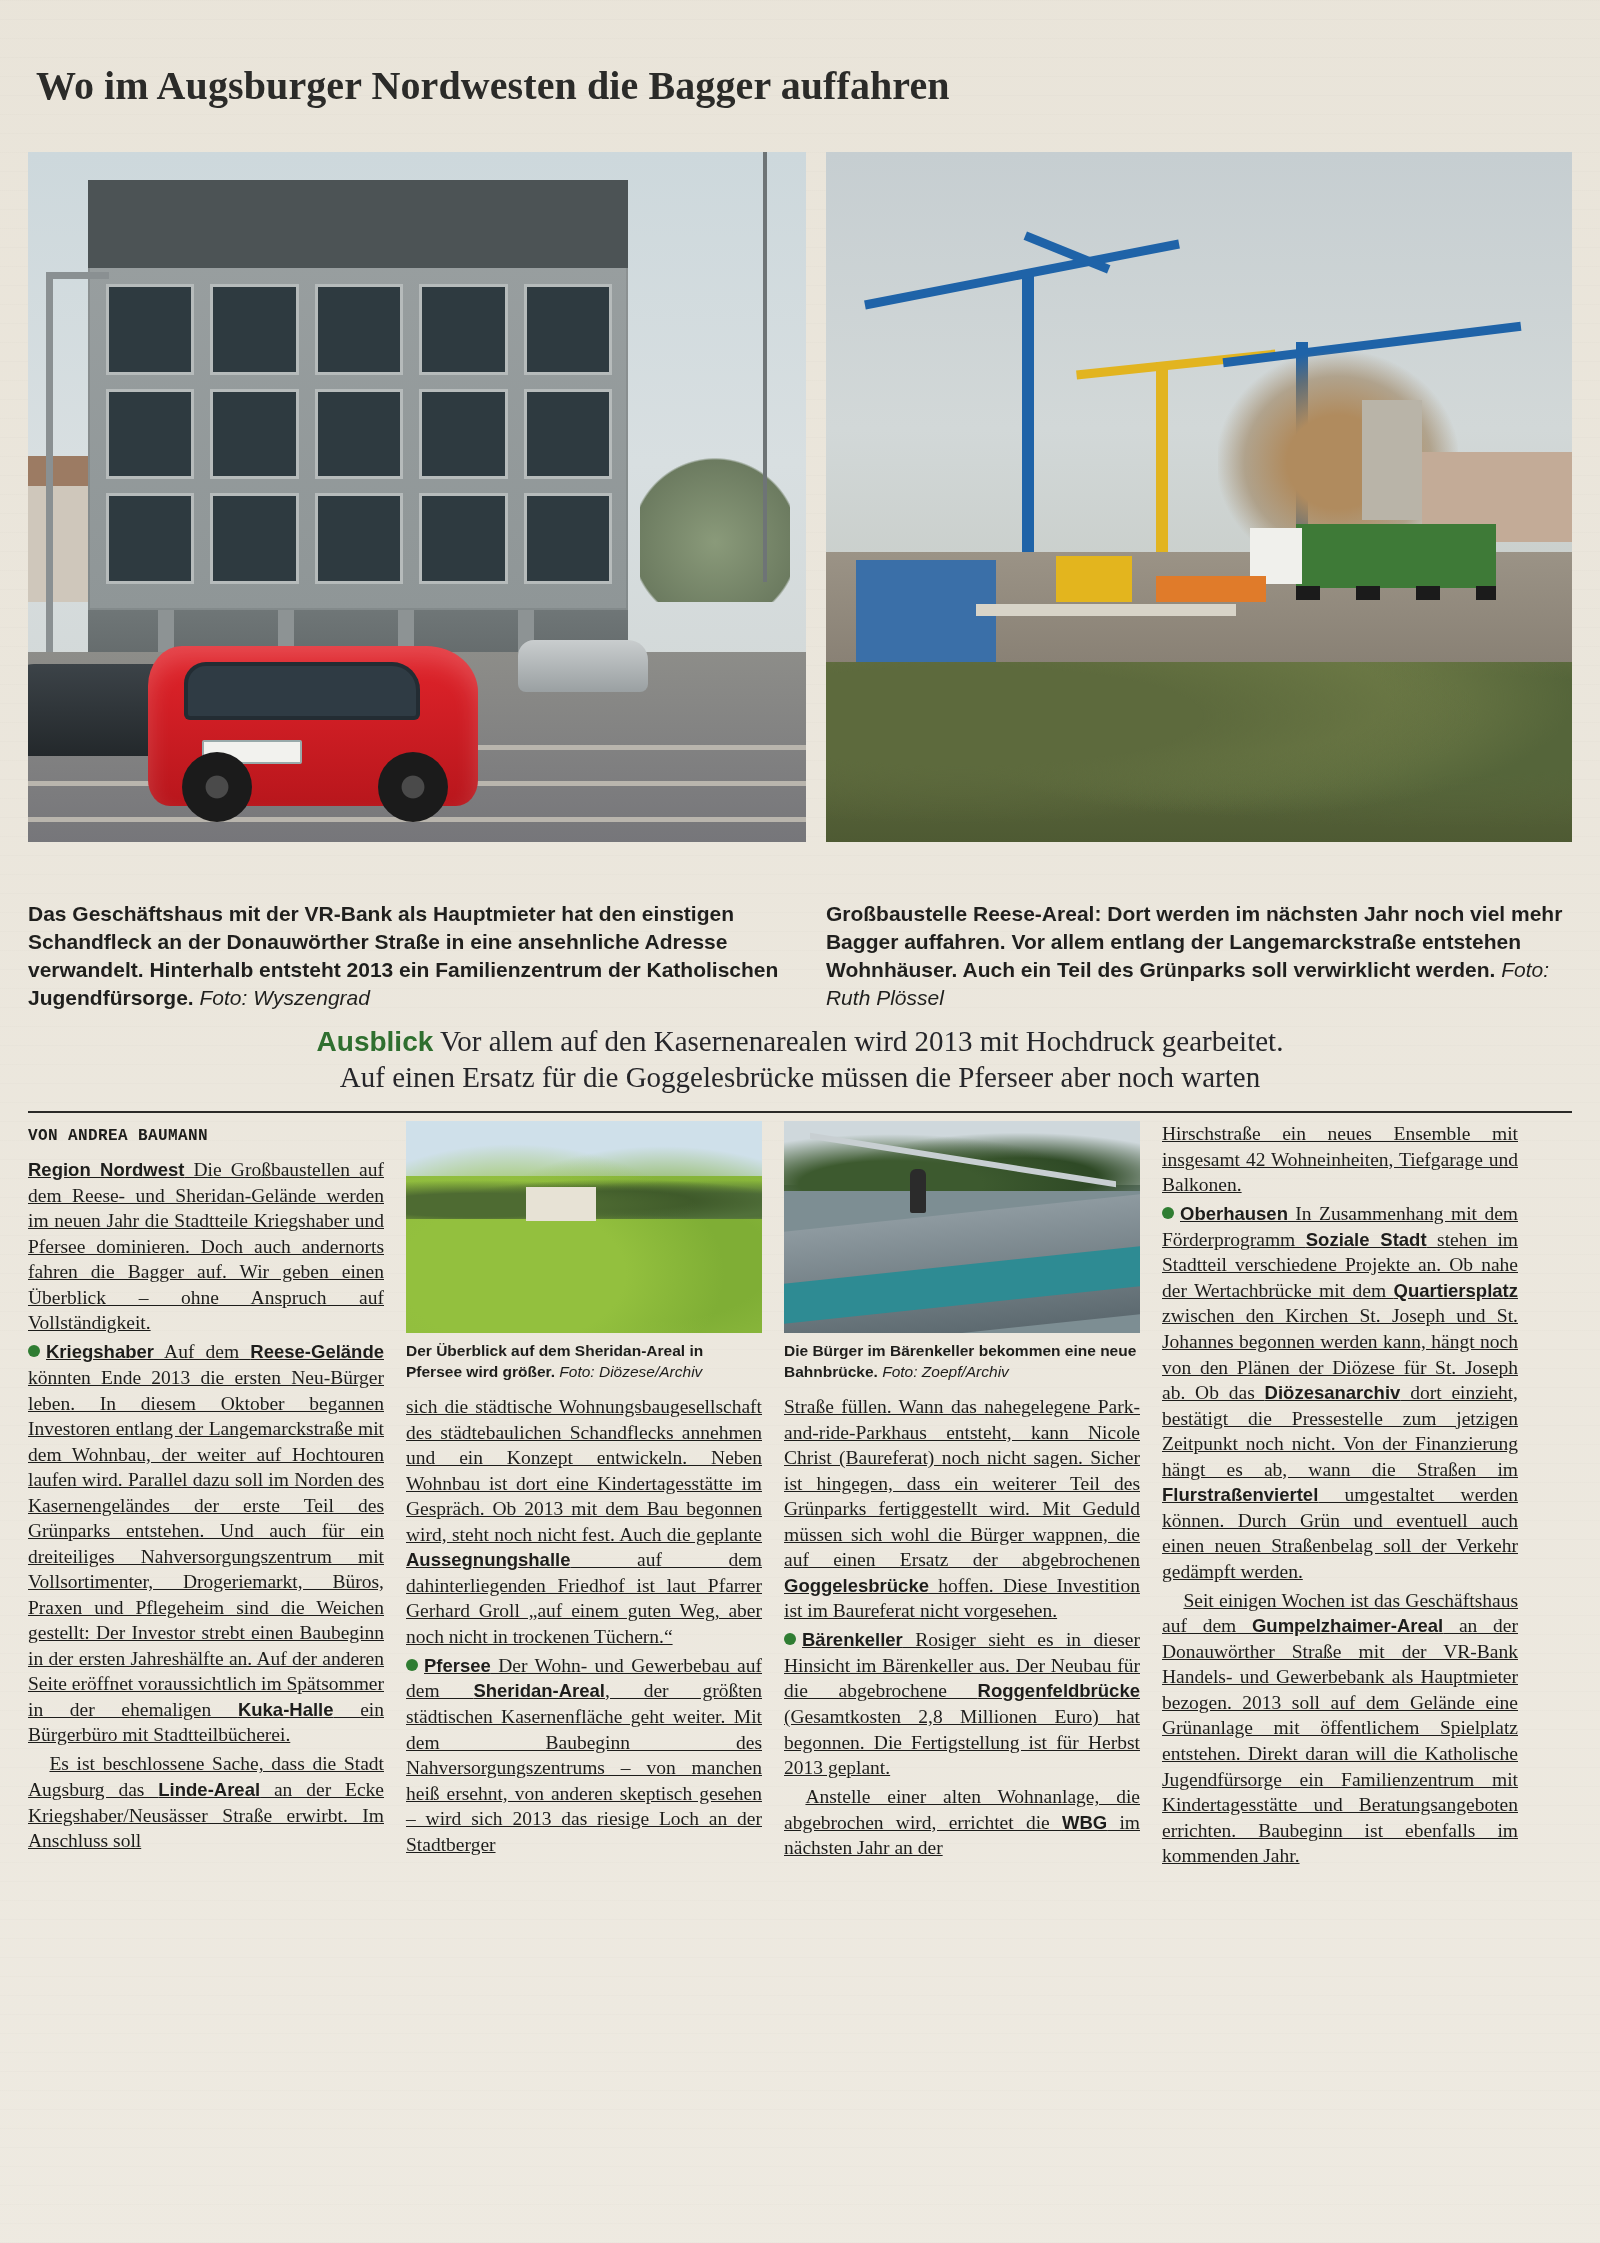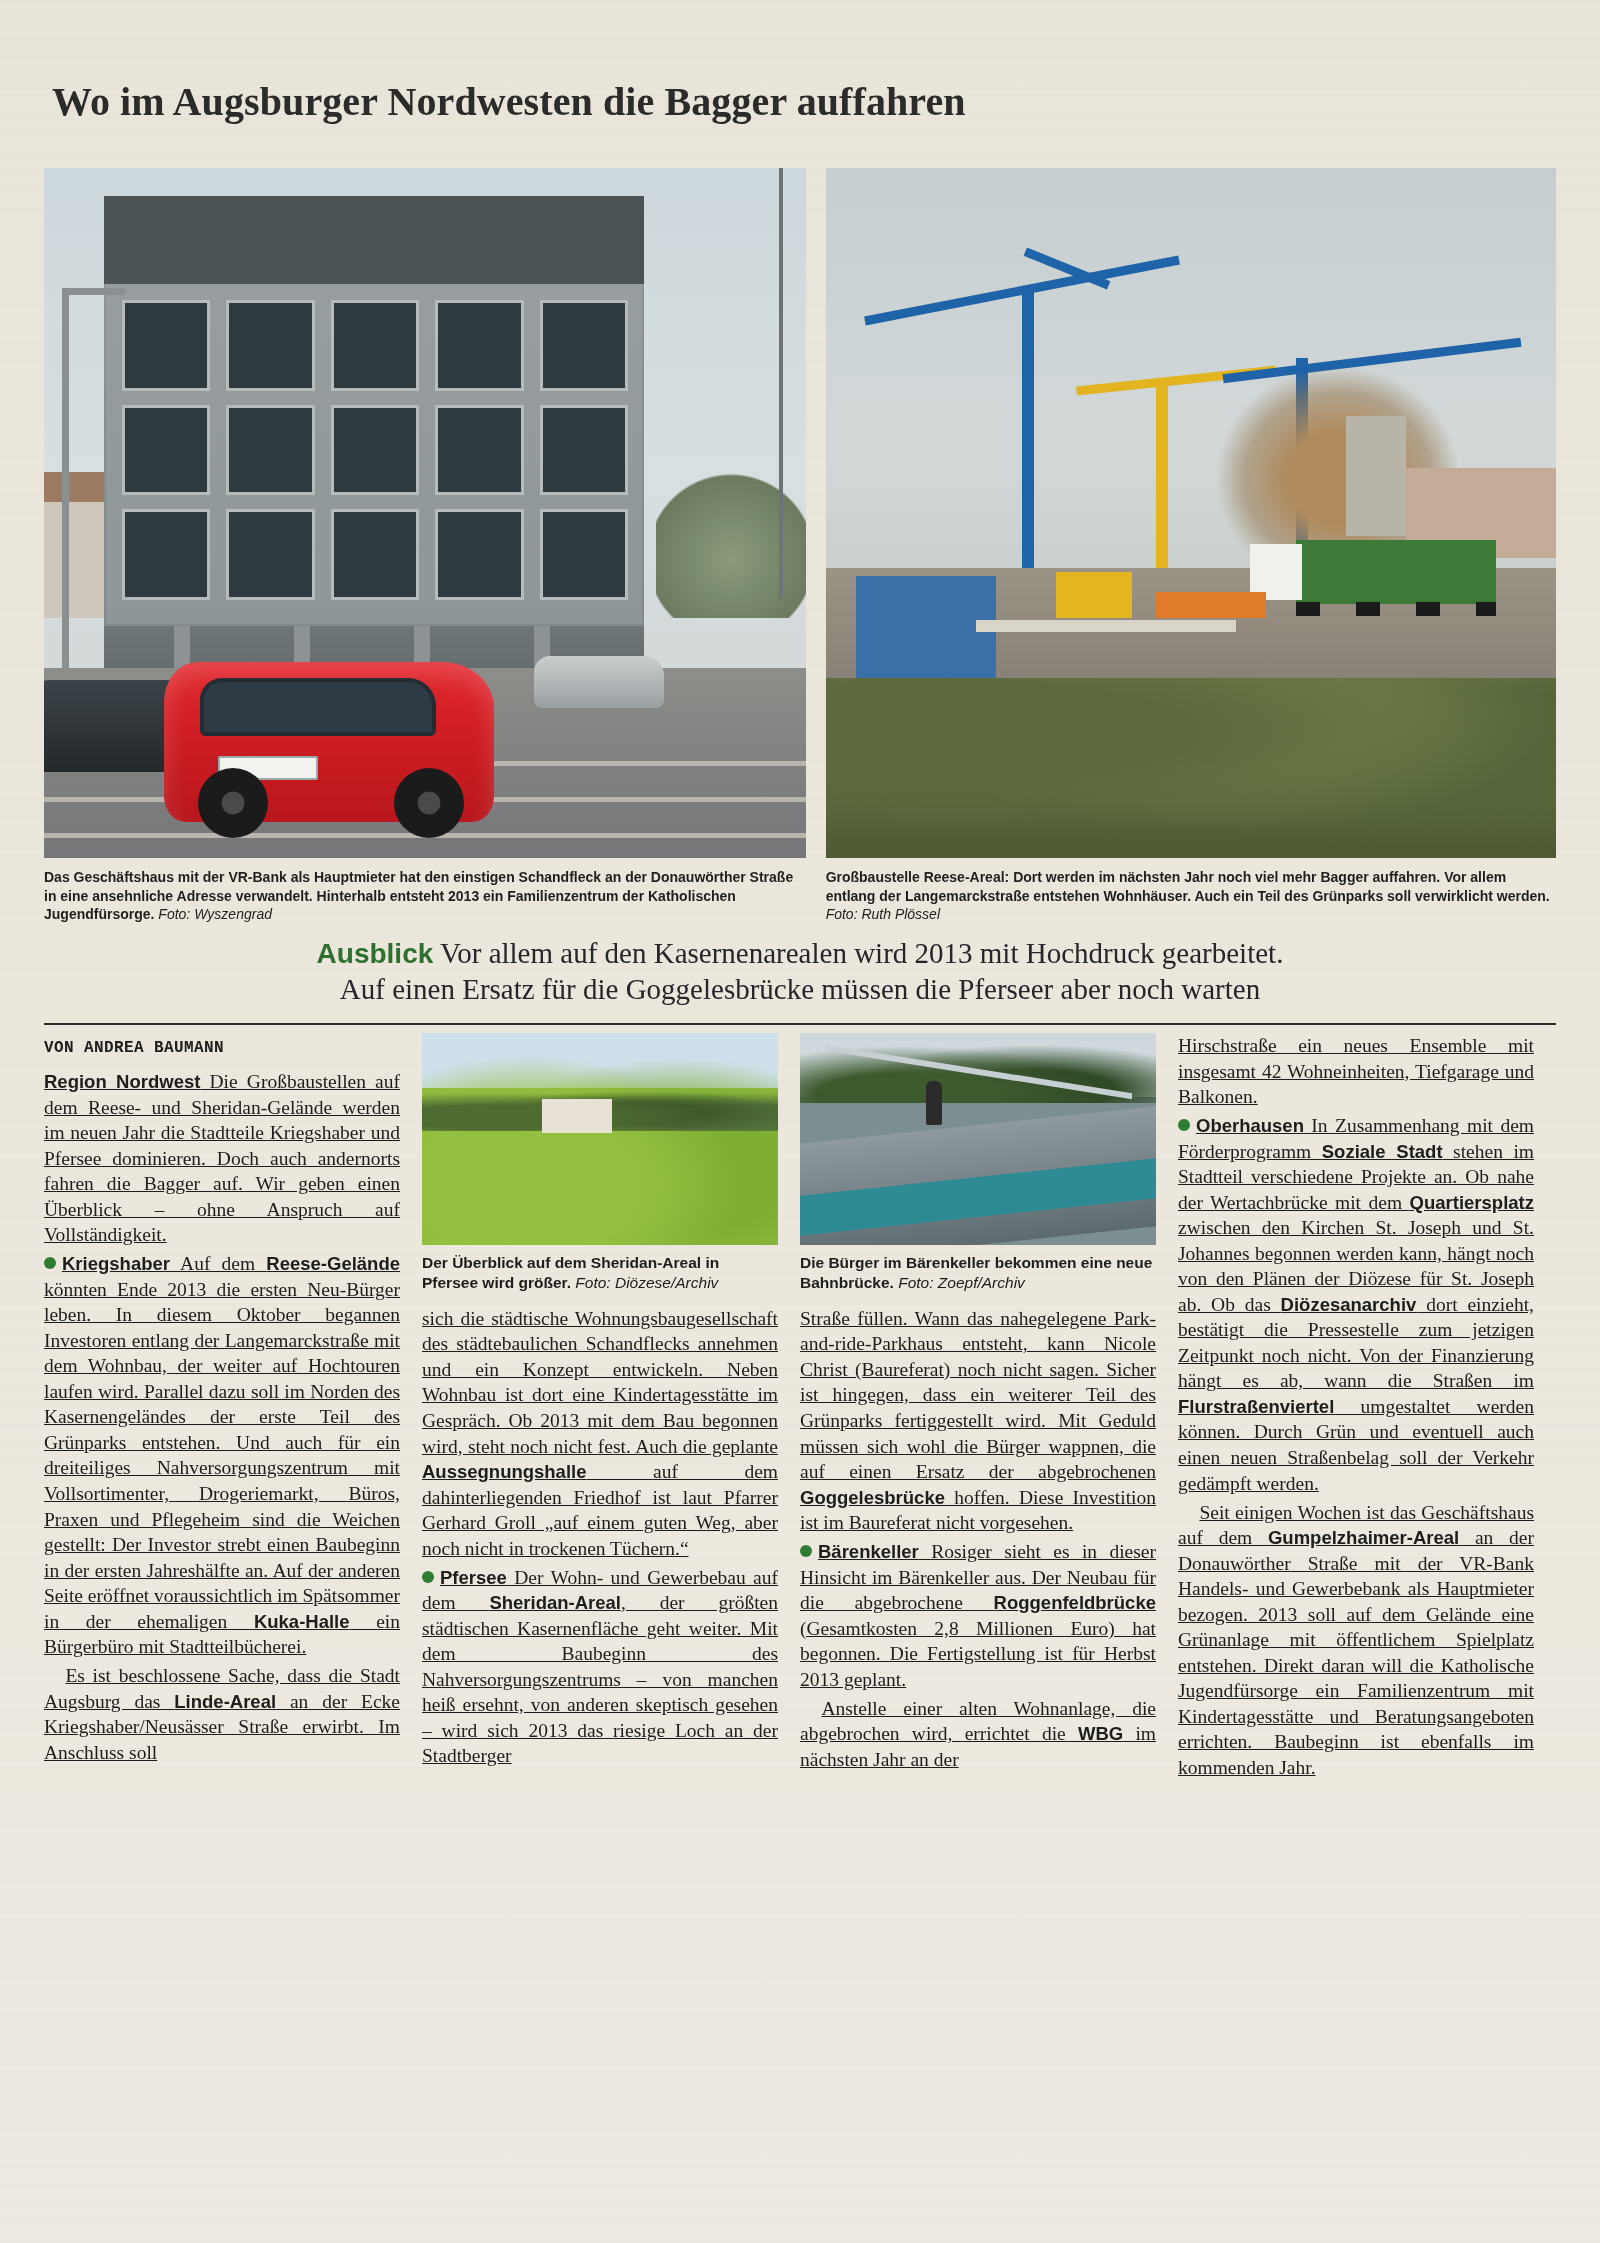--- a/index.html
+++ b/index.html
@@ -9,21 +9,21 @@
     font-family:"Liberation Serif", serif;
     color:#1d1d1b;
   }
   .page {
     position:relative;
     width:1600px;
     min-height:2243px;
     background:
       linear-gradient(180deg, rgba(233,228,217,0.9), rgba(238,234,225,0.9)),
       #ece7de;
-    padding:16px;
+    padding:0;
     box-sizing:border-box;
     overflow:hidden;
   }
   
   .ghost {
     position:absolute; inset:0;
     background:
       repeating-linear-gradient(180deg, rgba(0,0,0,0.012) 0 1px, rgba(0,0,0,0) 1px 19px);
     pointer-events:none;
   }
@@ -154,21 +154,21 @@
     background:
       radial-gradient(ellipse at 18% 30%, #5d6a3d 0 28%, rgba(93,106,61,0) 60%),
       radial-gradient(ellipse at 55% 20%, #6d7a46 0 26%, rgba(109,122,70,0) 58%),
       radial-gradient(ellipse at 85% 35%, #55653a 0 30%, rgba(85,101,58,0) 62%),
       linear-gradient(180deg,#6a7445,#4e5a33);
   }
   .orange-fence { position:absolute; left:330px; top:424px; width:110px; height:26px; background:#e07b2a; }
 
   
   .cap-row { display:flex; gap:20px; margin-top:10px; }
-  .cap { font-family:"Liberation Sans", sans-serif; font-size:14px; line-height:1.34; font-weight:bold; color:#1f1f1d; }
+  .cap { font-family:"Liberation Sans", sans-serif; font-size:21px; line-height:1.34; font-weight:bold; color:#1f1f1d;margin-top:48px; }
   .cap .credit { font-weight:normal; font-style:italic; }
   .cap-left { width:780px; }
   .cap-right { width:748px; }
 
   
   .main-head {
     font-family:"Liberation Sans", sans-serif;
     font-weight:bold;
     font-size:73px;
     line-height:1.0;

